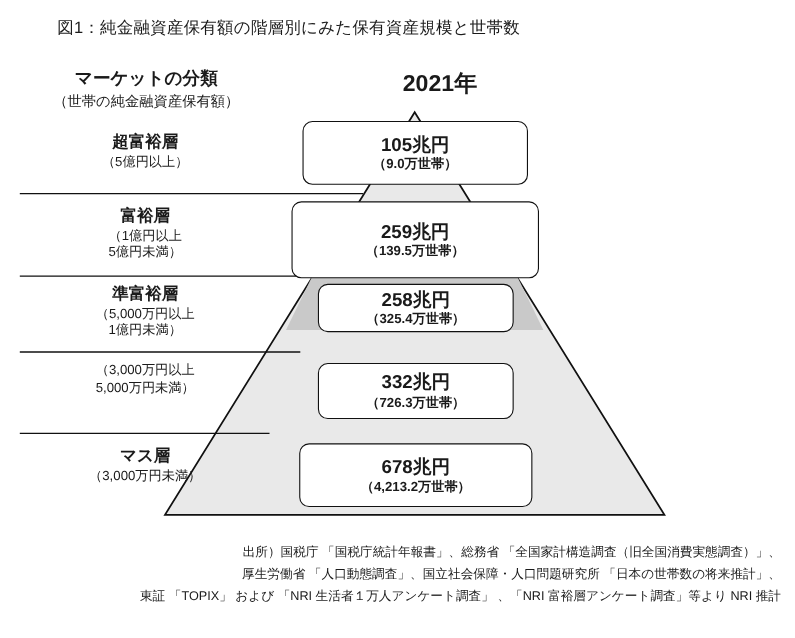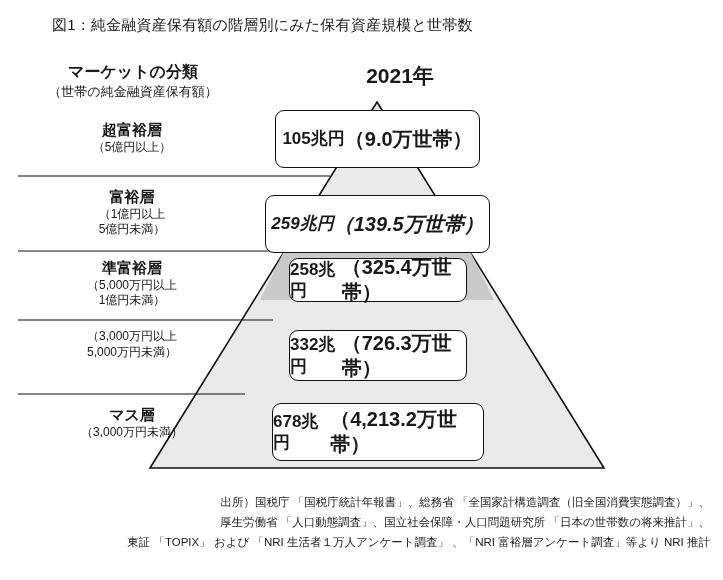--- a/index.html
+++ b/index.html
@@ -77,31 +77,31 @@
     display: block;
   }
   
   .value-box {
     position: absolute;
     background: #ffffff;
     border: 1.6px solid #111111;
     border-radius: 9px;
     box-sizing: border-box;
     display: flex;
-    flex-direction: row;
+    flex-direction: column;
     align-items: center;
     justify-content: center;
     line-height: 1.25;
   }
   .value-box .amount {
     font-size: 17px;
     font-weight: bold;
   }
   .value-box .households {
-    font-size: 20px;
+    font-size: 12px;
     font-weight: bold;
   }
   
   #source-note {
     position: absolute;
     left: 20px;
     top: 492px;
     width: 690px;
     font-size: 11.5px;
     line-height: 1.75;
@@ -142,21 +142,21 @@
   <div class="value-box" style="left:275px; top:110px; width:205px; height:58px;">
     <span class="amount">105兆円</span>
     <span class="households">（9.0万世帯）</span>
   </div>
 
   <div class="tier-label" style="top:187px;">
     <span class="name">富裕層</span>
     <span class="sub">（1億円以上</span>
     <span class="sub">5億円未満）</span>
   </div>
-  <div class="value-box" style="left:265px; top:195px; width:225px; height:58px;font-style:italic;">
+  <div class="value-box" style="left:265px; top:183px; width:225px; height:70px;">
     <span class="amount">259兆円</span>
     <span class="households">（139.5万世帯）</span>
   </div>
 
   <div class="tier-label" style="top:258px;">
     <span class="name">準富裕層</span>
     <span class="sub">（5,000万円以上</span>
     <span class="sub">1億円未満）</span>
   </div>
   <div class="value-box" style="left:289px; top:258px; width:178px; height:44px;">

